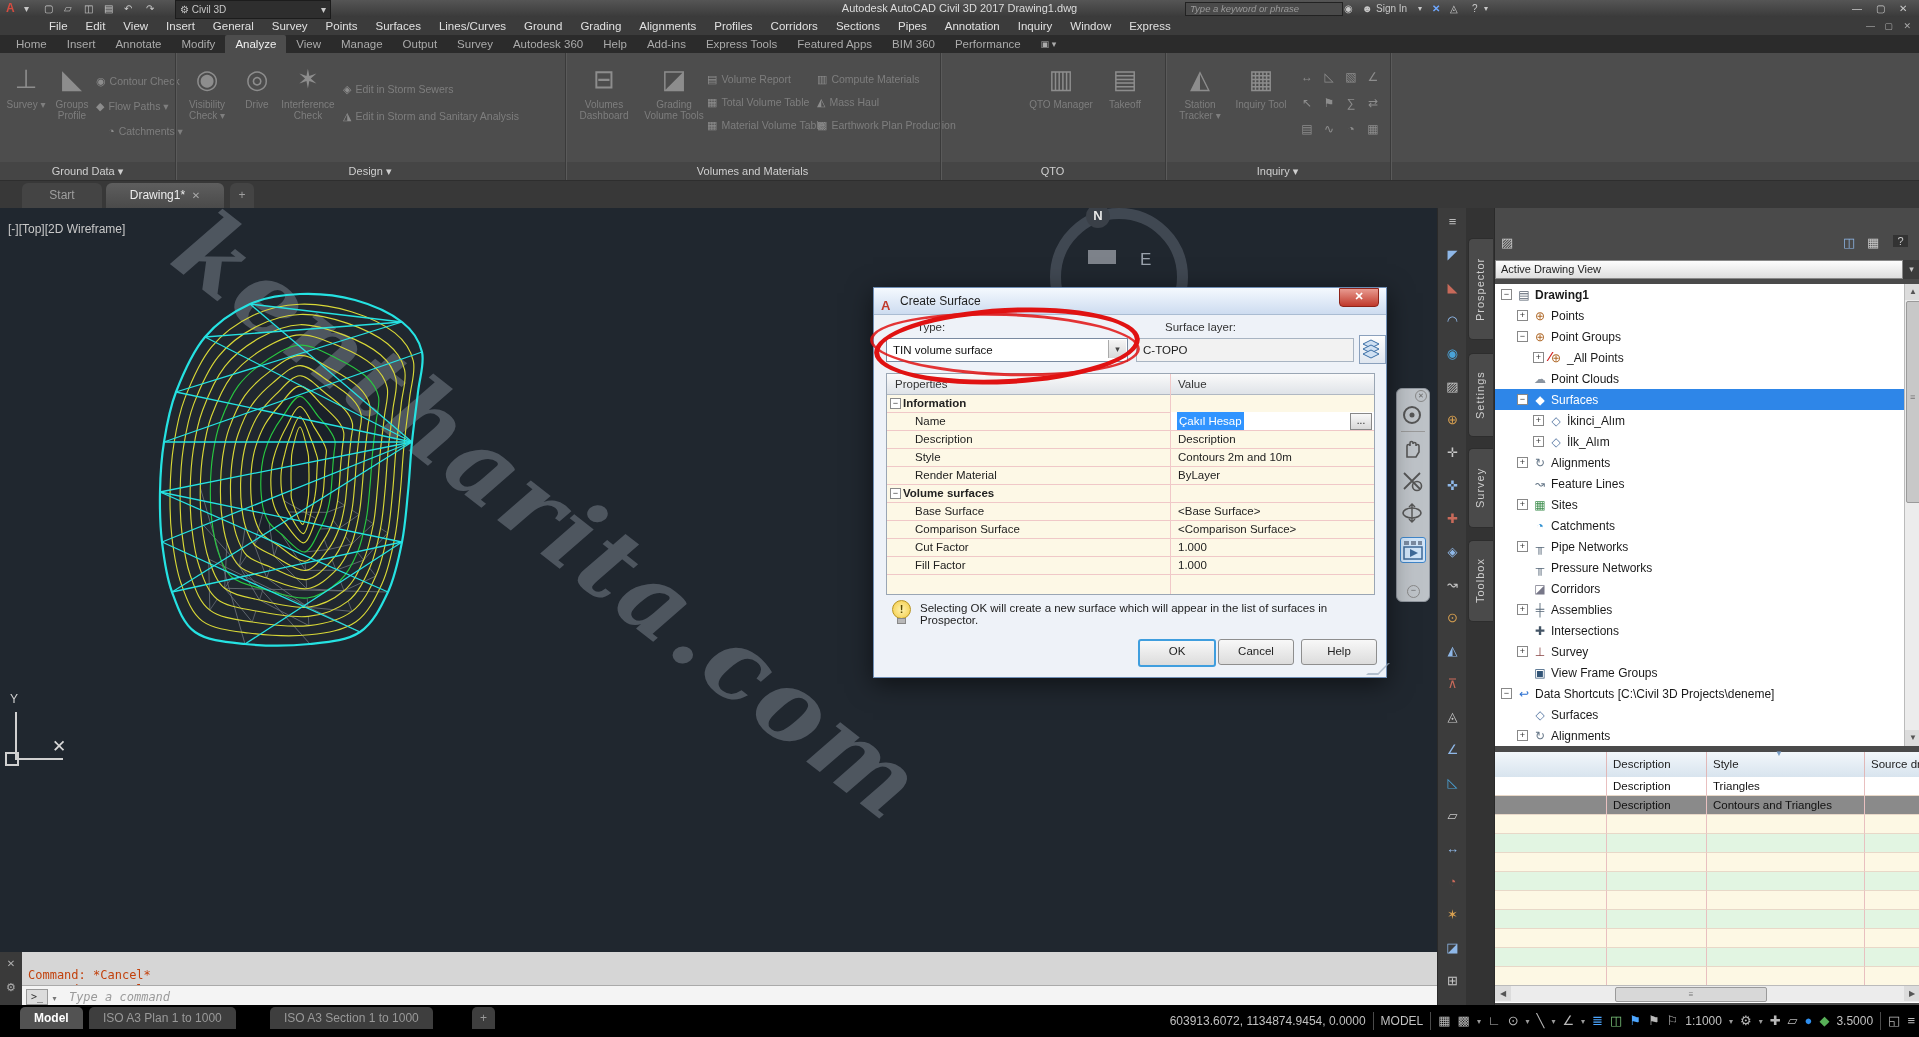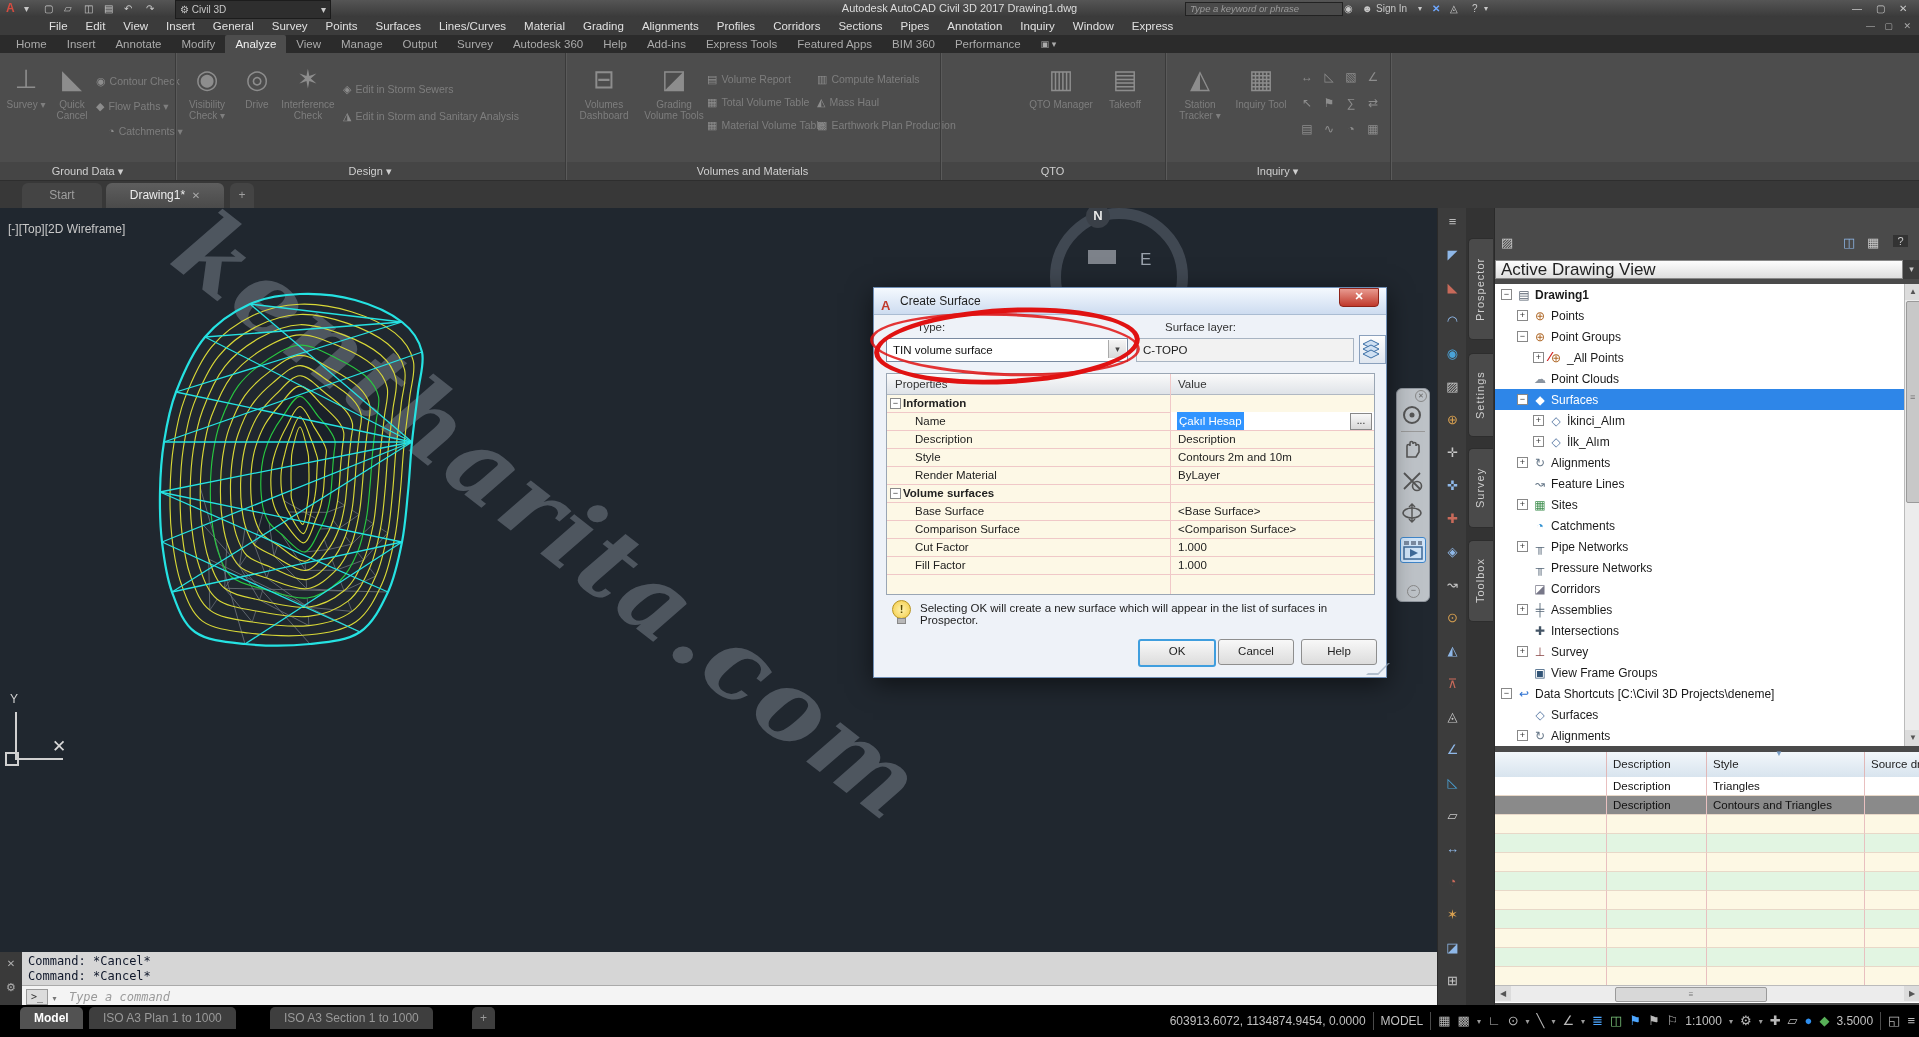--- a/index.html
+++ b/index.html
@@ -100,21 +100,21 @@
   .strip-ico{position:absolute;left:0;width:29px;text-align:center;font-size:13px;}
   #sidetab-strip{left:1466px;top:208px;width:28px;height:797px;background:#333;z-index:10;}
   .vtab{position:absolute;left:2px;width:24px;background:#4a4a4a;border:1px solid #2d2d2d;border-left:none;border-radius:0 5px 5px 0;color:#cfcfcf;font-size:11px;
     writing-mode:vertical-rl;transform:rotate(180deg);text-align:center;letter-spacing:1px;}
 
   
   #toolspace{left:1494px;top:208px;width:425px;height:797px;background:#4a4a4a;border-left:1px solid #2a2a2a;z-index:10;font-size:12px;}
   #ts-header{left:0;top:0;width:425px;height:24px;background:#3c3c3c;color:#d8d8d8;font-size:11px;line-height:24px;letter-spacing:1px;}
   #ts-toolbar{left:0;top:24px;width:425px;height:26px;background:#4a4a4a;}
   .ts-ico{position:absolute;top:3px;font-size:13px;color:#c8c8c8;}
-  #ts-view{left:0;top:52px;width:408px;height:19px;background:linear-gradient(#fdfdfd,#dedede);border:1px solid #888;box-sizing:border-box;color:#222;font-size:17px;line-height:17px;padding-left:5px;}
+  #ts-view{left:0;top:52px;width:408px;height:19px;background:linear-gradient(#fdfdfd,#dedede);border:1px solid #888;box-sizing:border-box;color:#222;font-size:11px;line-height:17px;padding-left:5px;}
   #ts-view-dd{left:408px;top:52px;width:17px;height:19px;background:#3c3c3c;color:#c8c8c8;font-size:9px;text-align:center;line-height:19px;}
   #ts-tree{left:0;top:76px;width:409px;height:462px;background:#fff;overflow:hidden;}
   .trow{position:relative;height:21px;display:flex;align-items:center;white-space:nowrap;color:#1a1a1a;}
   .trow.sel{background:#2e86e8;color:#fff;}
   .texp{display:inline-block;width:9px;height:9px;border:1px solid #888;background:#fff;color:#333;font-size:9px;line-height:8px;text-align:center;flex:none;}
   .tico{display:inline-block;width:16px;text-align:center;font-size:12px;margin:0 3px 0 4px;flex:none;position:relative;}
   .tico .slash{position:absolute;left:1px;top:-2px;color:#d02020;font-weight:bold;font-size:13px;}
   #tree-scroll{left:409px;top:76px;width:16px;height:462px;background:#ececec;border-left:1px solid #bbb;}
   .sb-arrow{position:absolute;left:0;width:16px;height:16px;background:#dcdcdc;color:#555;font-size:8px;text-align:center;line-height:16px;}
   #tree-thumb{position:absolute;left:1px;top:17px;width:13px;height:200px;background:#c8c8c8;border:1px solid #9a9a9a;border-radius:2px;}
@@ -124,21 +124,21 @@
   .th-row{position:absolute;left:0;top:0;width:425px;height:25px;background:linear-gradient(#f2f7fb,#d8e4ee);border-bottom:1px solid #9ab0c4;}
   .th-cell{position:absolute;top:0;height:25px;line-height:25px;padding-left:6px;color:#222;font-size:11.5px;border-right:1px solid #e0b8b8;box-sizing:border-box;white-space:nowrap;overflow:hidden;}
   .td-row{position:absolute;left:0;width:425px;height:19px;}
   .td-cell{position:absolute;top:0;height:19px;line-height:19px;padding-left:6px;font-size:11.5px;border-right:1px solid #e8c0c0;border-bottom:1px solid #e8d8c8;box-sizing:border-box;color:#111;white-space:nowrap;overflow:hidden;}
   #ts-hscroll{left:0;top:233px;width:425px;height:16px;background:#ececec;border-top:1px solid #bbb;}
   #hthumb{position:absolute;left:120px;top:1px;width:150px;height:13px;background:#d8d8d8;border:1px solid #9a9a9a;border-radius:2px;text-align:center;font-size:8px;color:#777;line-height:13px;}
 
   
   #cmd-strip{left:0;top:952px;width:22px;height:53px;background:#3a3a3a;z-index:12;color:#b0b0b0;}
   #cmd-hist{left:22px;top:952px;width:1415px;height:33px;background:#d6d6d6;z-index:12;
-    font-family:"DejaVu Sans Mono",monospace;font-size:12px;color:#0f172a;padding:2px 0 0 6px;box-sizing:border-box;line-height:15px;}
+    font-family:"DejaVu Sans Mono",monospace;font-size:12px;color:#c2410c;padding:16px 0 0 6px;box-sizing:border-box;line-height:15px;}
   #cmd-input{left:22px;top:985px;width:1415px;height:20px;background:#f4f4f4;border-top:1px solid #aaa;z-index:12;line-height:20px;}
   #prompt-box{display:inline-block;margin-left:4px;width:20px;height:14px;background:#dcdcdc;border:1px solid #999;font-family:"DejaVu Sans Mono",monospace;font-size:10px;text-align:center;line-height:13px;color:#333;vertical-align:middle;}
   #cmd-placeholder{font-family:"DejaVu Sans Mono",monospace;font-style:italic;color:#9a9a9a;font-size:12px;margin-left:8px;}
 
   
   #bottombar{left:0;top:1005px;width:1919px;height:32px;background:#000000;z-index:13;}
   .ltab{position:absolute;top:2px;height:22px;line-height:22px;font-size:12px;padding:0 14px;border-radius:5px 5px 0 0;}
   .ltab.active{background:#525252;color:#fff;font-weight:bold;}
   .ltab.inactive{background:#3e3e3e;color:#999;}
   #statusbar{position:absolute;right:4px;top:0;height:32px;display:flex;align-items:center;gap:7px;}
@@ -186,21 +186,21 @@
   <span class="abs" style="right:8px;color:#aaa;font-size:9px">✕</span>
 <span class="menu-item">File</span>
     <span class="menu-item">Edit</span>
     <span class="menu-item">View</span>
     <span class="menu-item">Insert</span>
     <span class="menu-item">General</span>
     <span class="menu-item">Survey</span>
     <span class="menu-item">Points</span>
     <span class="menu-item">Surfaces</span>
     <span class="menu-item">Lines/Curves</span>
-    <span class="menu-item">Material</span>
+    <span class="menu-item">Ground</span>
     <span class="menu-item">Grading</span>
     <span class="menu-item">Alignments</span>
     <span class="menu-item">Profiles</span>
     <span class="menu-item">Corridors</span>
     <span class="menu-item">Sections</span>
     <span class="menu-item">Pipes</span>
     <span class="menu-item">Annotation</span>
     <span class="menu-item">Inquiry</span>
     <span class="menu-item">Window</span>
     <span class="menu-item">Express</span>
@@ -220,21 +220,21 @@
     <span class="rtab">Help</span>
     <span class="rtab">Add-ins</span>
     <span class="rtab">Express Tools</span>
     <span class="rtab">Featured Apps</span>
     <span class="rtab">BIM 360</span>
     <span class="rtab">Performance</span>
     <span class="rtab" style="font-size: 9px;">▣ ▾</span>
   </div>
 <div id="ribbon-body" class="abs">
     <div class="bigbtn" style="left: 4px; top: 6px; width: 44px;"><span class="bglyph">⊥</span><span>Survey ▾</span></div>
-    <div class="bigbtn" style="left: 50px; top: 6px; width: 44px;"><span class="bglyph">◣</span><span>Quick Cancel</span></div>
+    <div class="bigbtn" style="left: 50px; top: 6px; width: 44px;"><span class="bglyph">◣</span><span>Groups Profile</span></div>
     <div class="smallrow" style="left: 96px; top: 22px; width: 78px;"><span class="sglyph">◉</span><span>Contour Check</span></div>
     <div class="smallrow" style="left: 96px; top: 47px; width: 78px;"><span class="sglyph">◆</span><span>Flow Paths ▾</span></div>
     <div class="smallrow" style="left: 96px; top: 72px; width: 78px; margin-left: 12px;"><span class="sglyph">◔</span><span>Catchments ▾</span></div>
     <div class="bigbtn" style="left: 181px; top: 6px; width: 52px;"><span class="bglyph">◉</span><span>Visibility Check ▾</span></div>
     <div class="bigbtn" style="left: 237px; top: 6px; width: 40px;"><span class="bglyph">◎</span><span>Drive</span></div>
     <div class="bigbtn" style="left: 279px; top: 6px; width: 58px;"><span class="bglyph">✶</span><span>Interference Check</span></div>
     <div class="smallrow" style="left: 343px; top: 30px; width: 220px;"><span class="sglyph">◈</span><span>Edit in Storm Sewers</span></div>
     <div class="smallrow" style="left: 343px; top: 57px; width: 220px;"><span class="sglyph">◮</span><span>Edit in Storm and Sanitary Analysis</span></div>
     <div class="bigbtn" style="left: 567px; top: 6px; width: 74px;"><span class="bglyph">⊟</span><span>Volumes Dashboard</span></div>
     <div class="bigbtn" style="left: 643px; top: 6px; width: 62px;"><span class="bglyph">◪</span><span>Grading Volume Tools</span></div>

